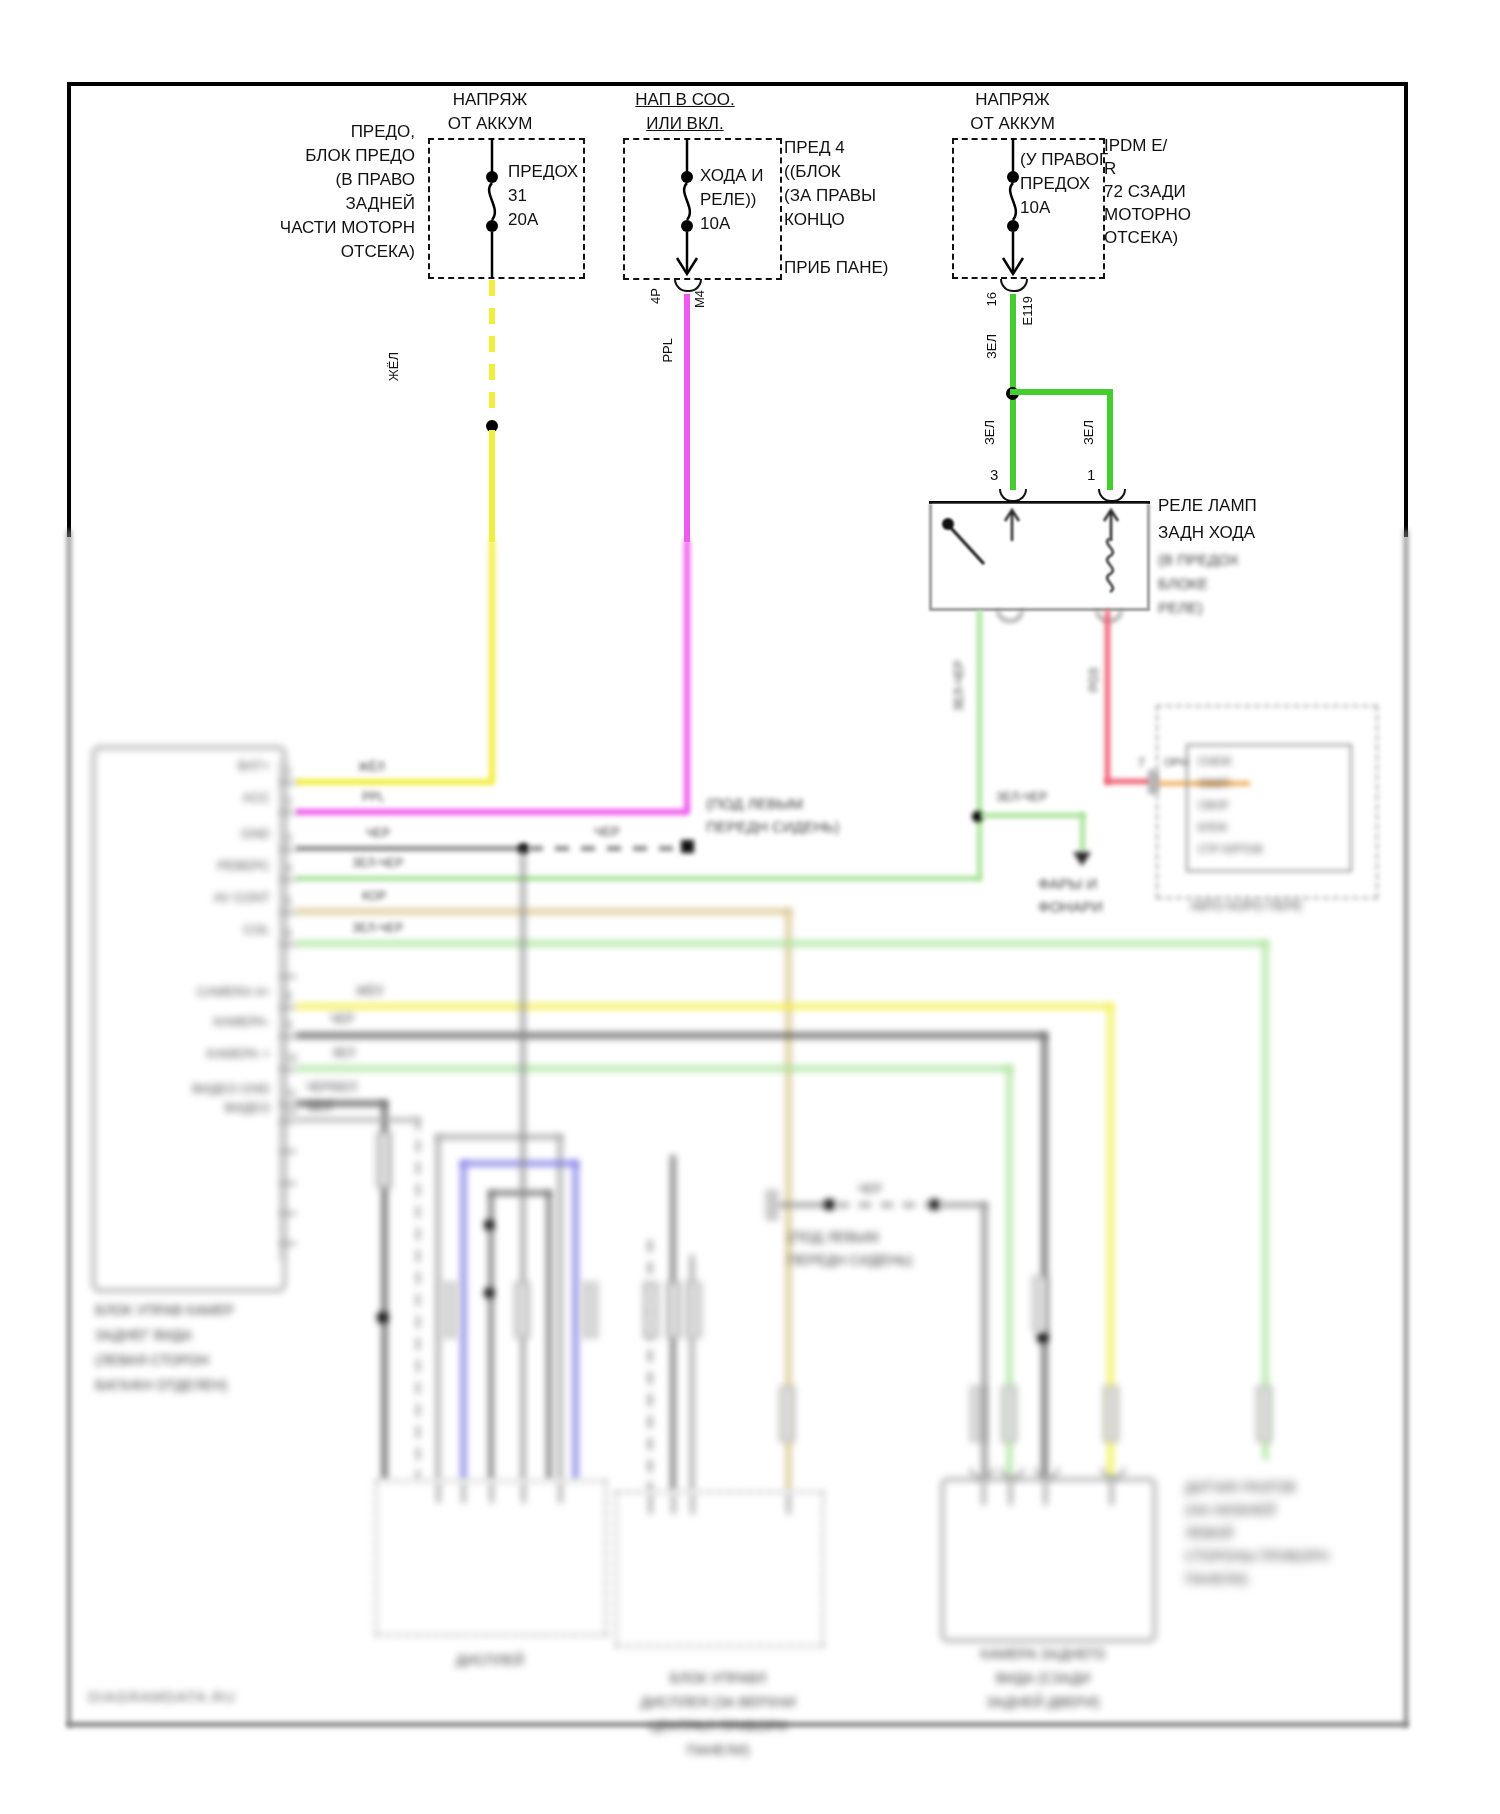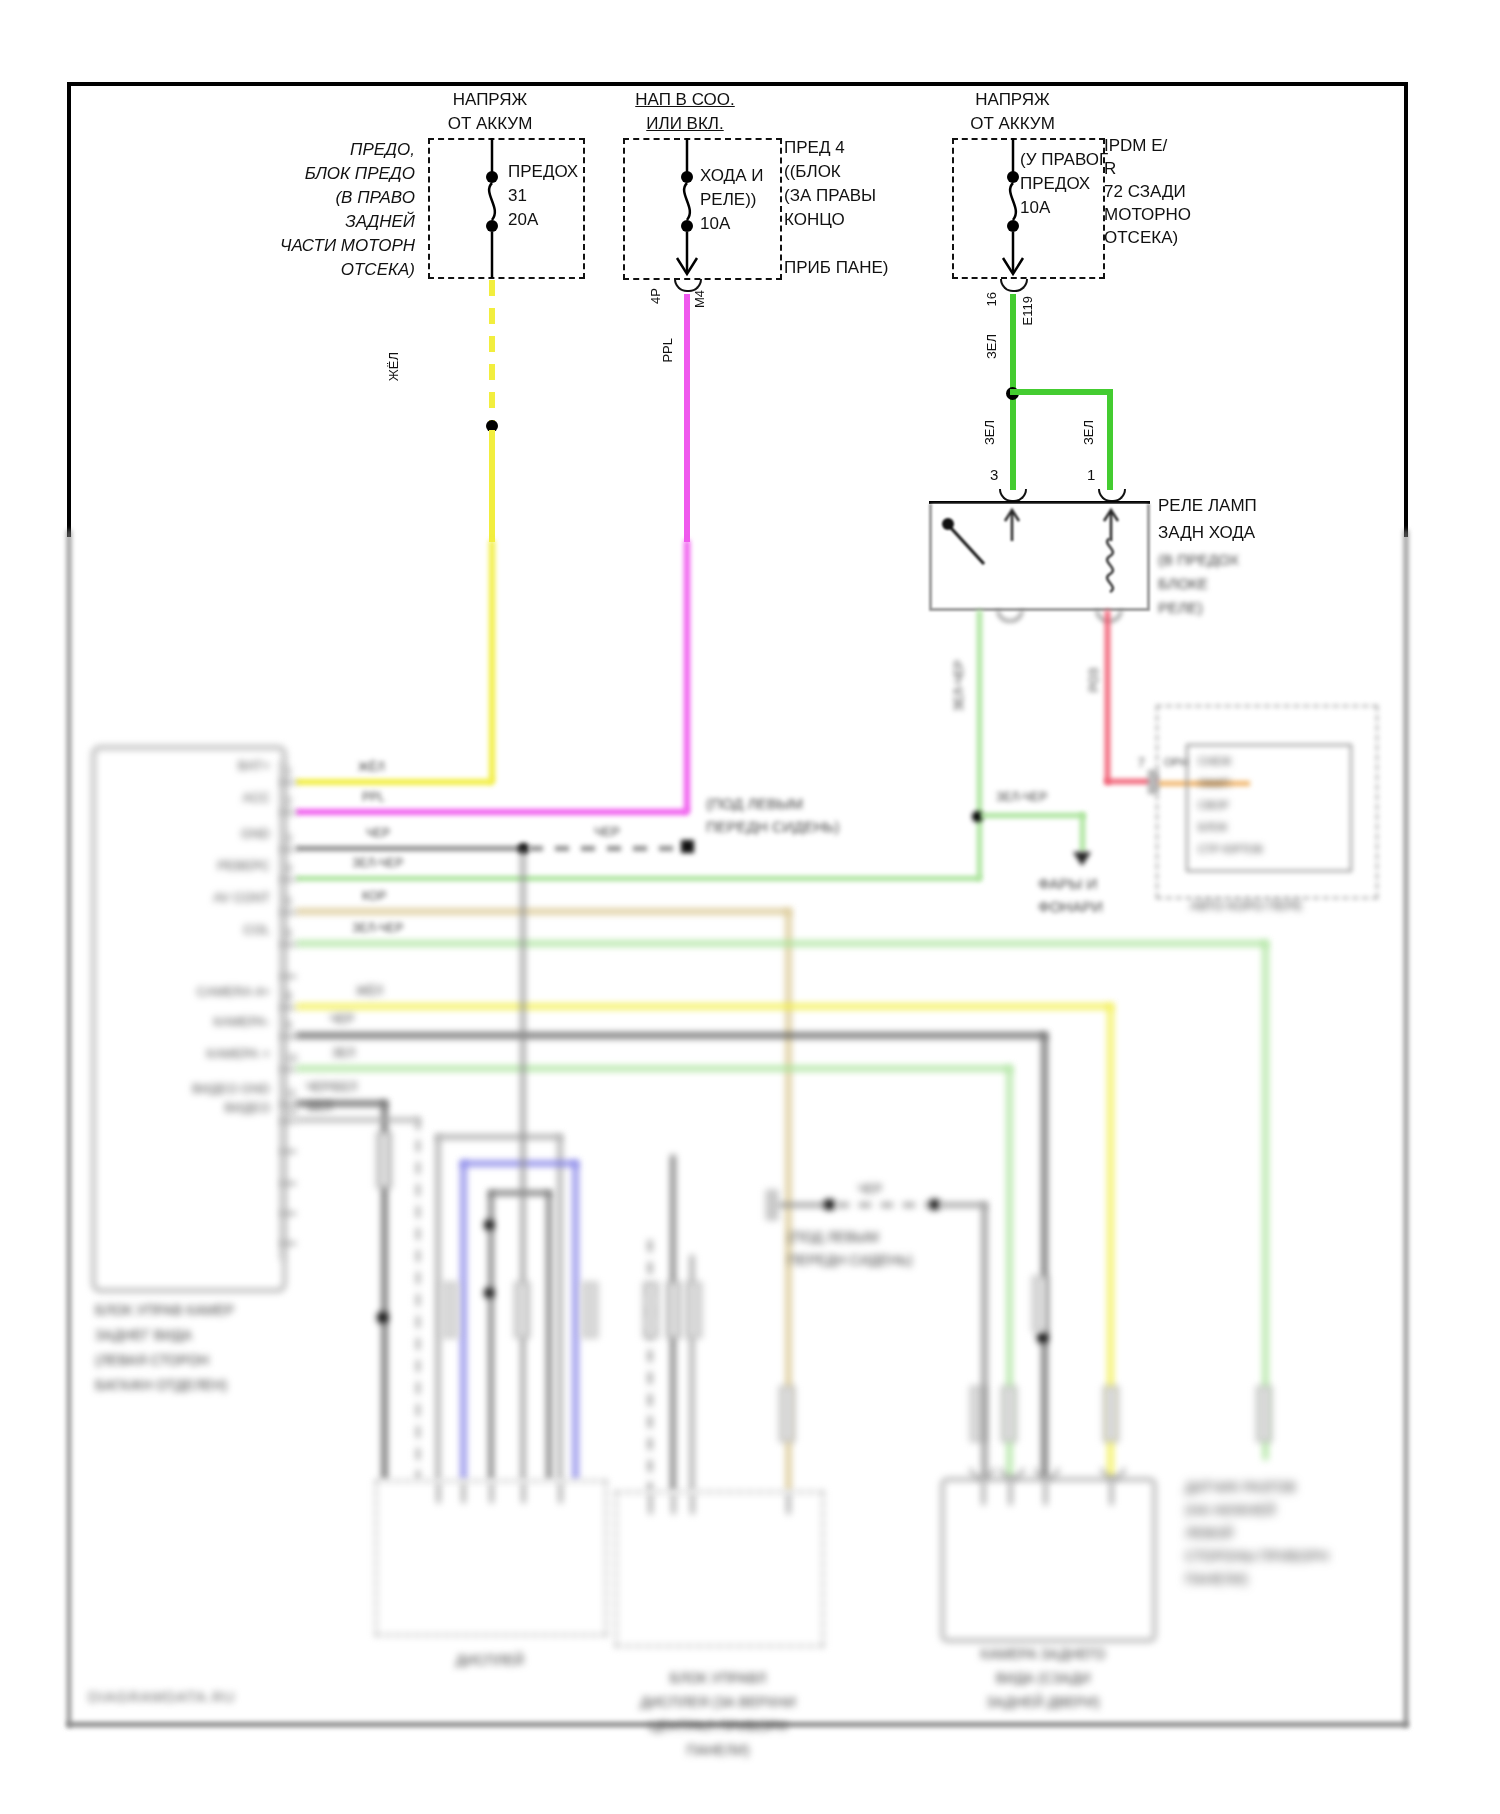--- a/index.html
+++ b/index.html
@@ -38,21 +38,21 @@
   <div class="abs bl2" style="left:1404px;top:530px;width:4px;height:1197px;background:#828282;"></div>
   <div class="abs bl2" style="left:67px;top:1722px;width:1341px;height:5px;background:#828282;"></div>
 
   <div class="abs txt ctr lines" style="left:405px;top:88px;width:170px;">НАПРЯЖ
 ОТ АККУМ</div>
   <div class="abs txt ctr lines" style="left:600px;top:88px;width:170px;text-decoration:underline;">НАП В СОО.
 ИЛИ ВКЛ.</div>
   <div class="abs txt ctr lines" style="left:925px;top:88px;width:175px;">НАПРЯЖ
 ОТ АККУМ</div>
 
-  <div class="abs txt rgt lines" style="left:205px;top:138px;width:210px;font-style:italic;">ПРЕДО,
+  <div class="abs txt rgt lines" style="left:205px;top:120px;width:210px;">ПРЕДО,
 БЛОК ПРЕДО
 (В ПРАВО
 ЗАДНЕЙ
 ЧАСТИ МОТОРН
 ОТСЕКА)</div>
   <div class="abs txt lines" style="left:784px;top:136px;width:140px;">ПРЕД 4
 ((БЛОК
 (ЗА ПРАВЫ
 КОНЦО
 

